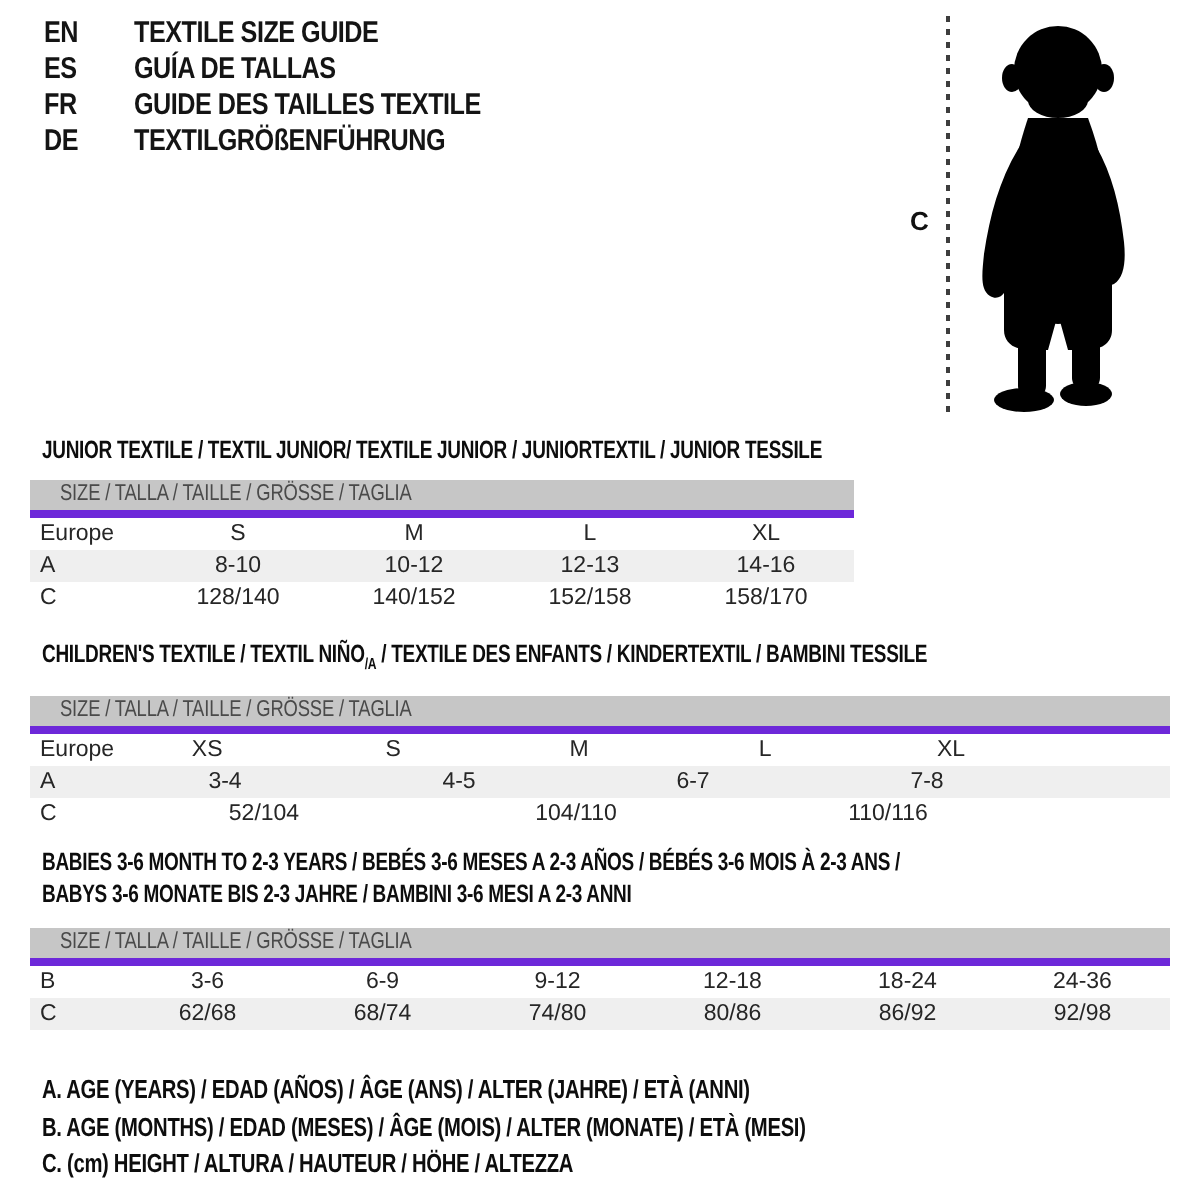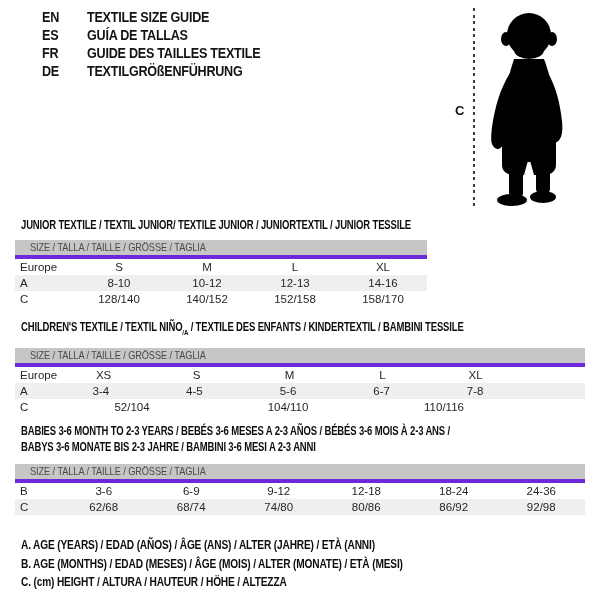--- a/index.html
+++ b/index.html
@@ -1,21 +1,21 @@
 <!DOCTYPE html>
 <html><head>
 <meta charset="utf-8">
 <style>
   html,body{margin:0;padding:0;background:#fff;}
   .canvas{position:relative;width:600px;height:600px;background:#ffffff;overflow:hidden;
           font-family:"Liberation Sans",sans-serif;color:#222;}
 
   
   .langs{position:absolute;left:22px;top:8px;}
-  .lang-row{display:flex;height:18px;line-height:18px;margin-left:20px;}
+  .lang-row{display:flex;height:18px;line-height:18px;}
   .lang-code,.lang-label{font-weight:bold;font-size:15px;color:#141414;
           transform:scaleX(0.84);transform-origin:left center;letter-spacing:-0.3px;white-space:nowrap;}
   .lang-code{width:45px;flex:0 0 45px;}
 
   
   .figure{position:absolute;left:450px;top:5px;width:145px;height:205px;}
   .hline{position:absolute;left:23px;top:3px;width:2px;height:201px;
          background-image:repeating-linear-gradient(to bottom,#3d3d3d 0 3px,transparent 3px 6.5px);}
   .hlabel{position:absolute;left:5px;top:98px;font-weight:bold;font-size:13px;color:#111;}
   .toddler{position:absolute;left:34px;top:2px;}
@@ -135,21 +135,20 @@
       <span class="tcell">S</span>
       <span class="tcell">M</span>
       <span class="tcell">L</span>
       <span class="tcell">XL</span>
       <span class="tspacer"></span>
     </div>
     <div class="trow alt">
       <span class="tlabel">A</span>
       <span class="tcell">3-4</span>
       <span class="tcell">4-5</span>
-      <span class="tcell">5-6</span>
       <span class="tcell">6-7</span>
       <span class="tcell">7-8</span>
       <span class="tspacer"></span>
     </div>
     <div class="trow">
       <span class="tlabel">C</span>
       <span class="tcell">52/104</span>
       <span class="tcell">104/110</span>
       <span class="tcell">110/116</span>
       <span class="tspacer"></span>

